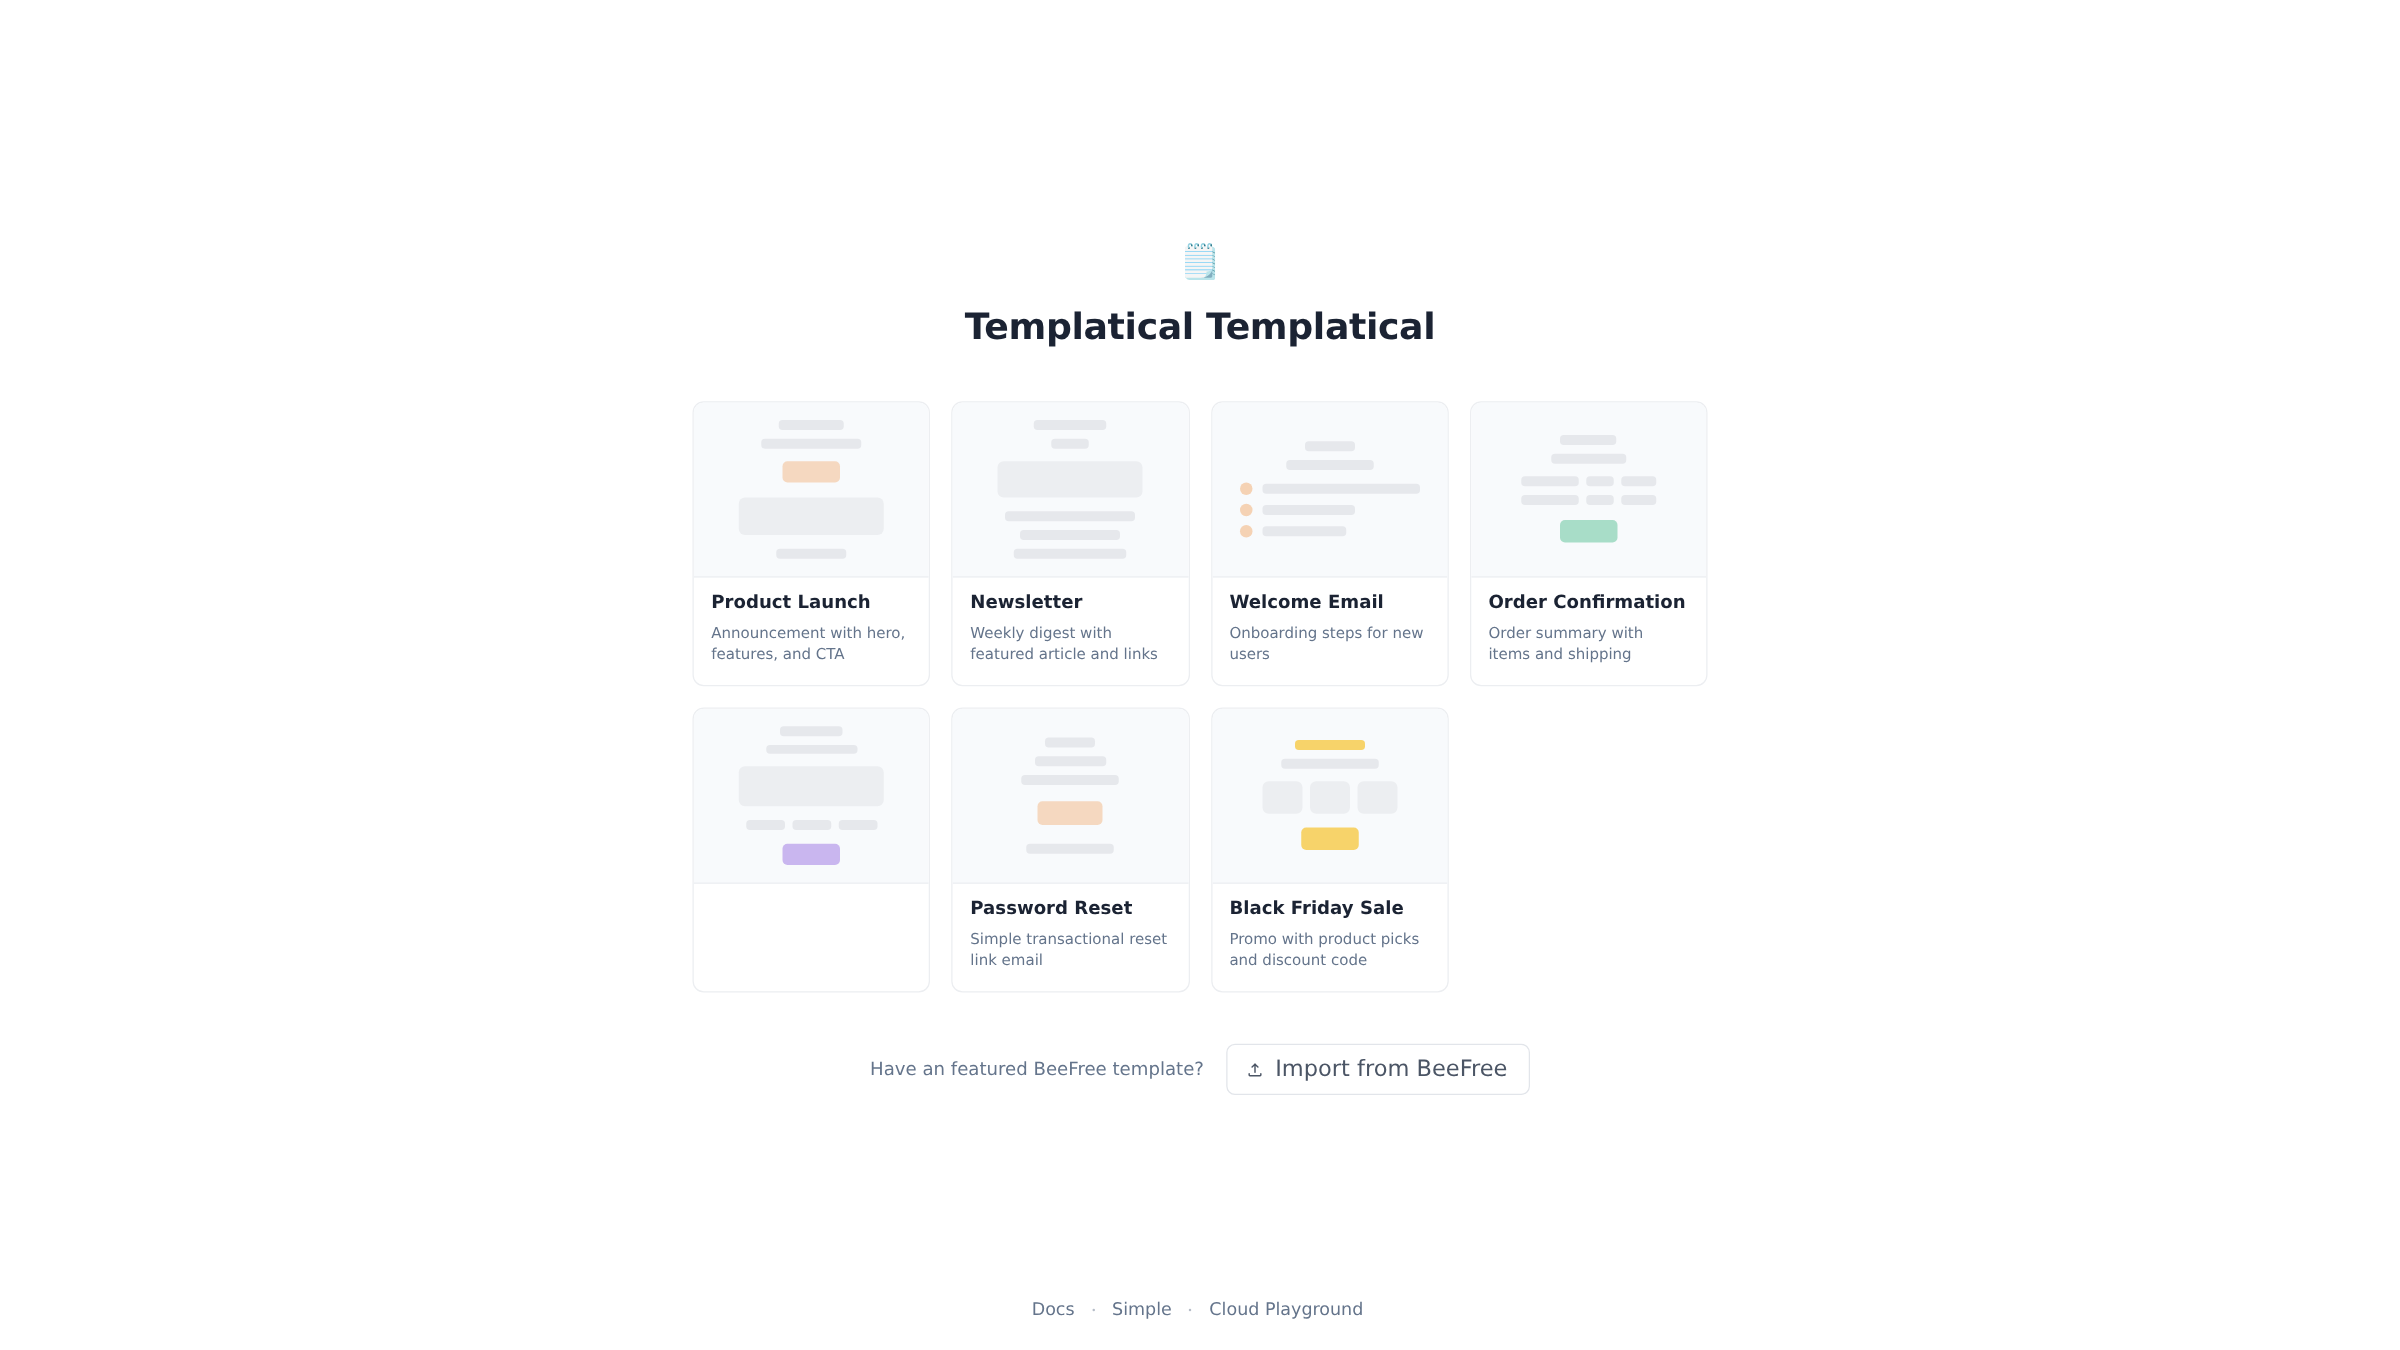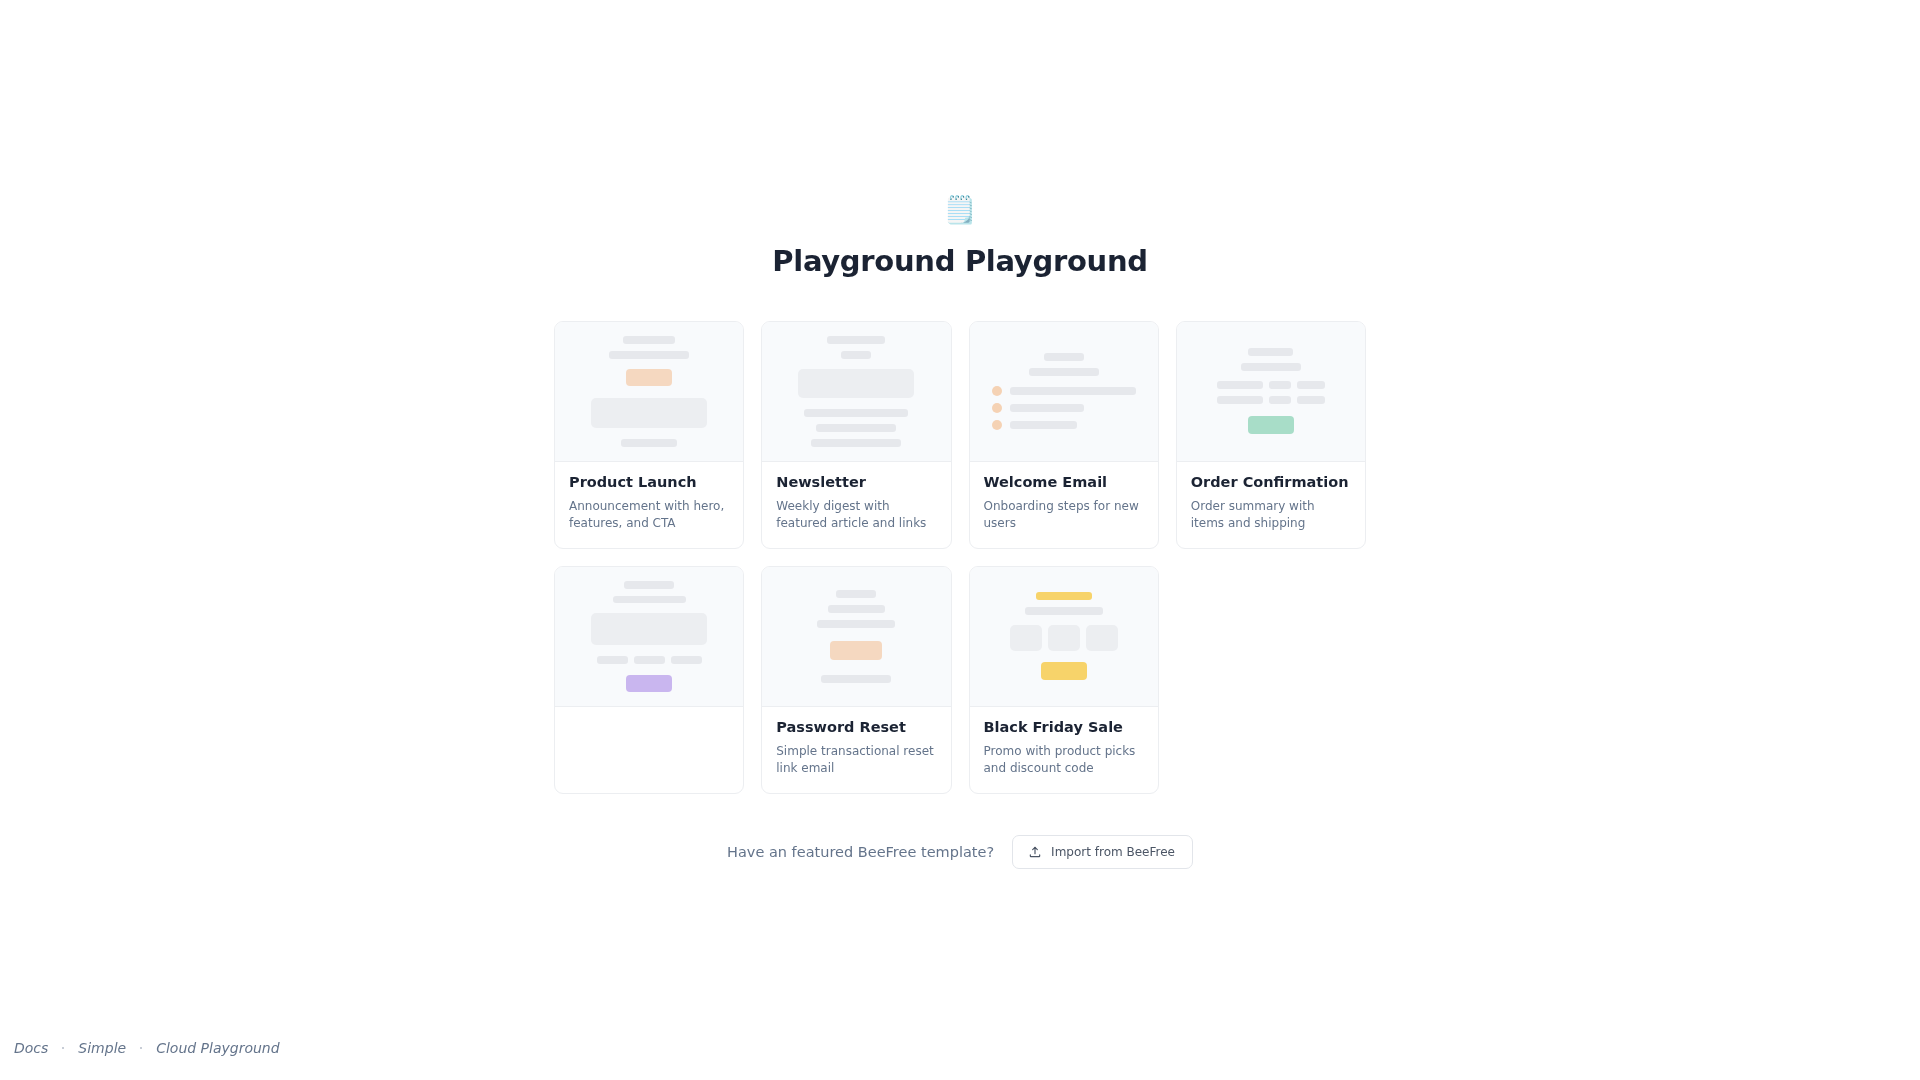--- a/index.html
+++ b/index.html
@@ -153,38 +153,38 @@
   }
 
   .import-button {
     display: inline-flex;
     align-items: center;
     gap: 9px;
     border: 1px solid #e2e5ea;
     background: #ffffff;
     border-radius: 7px;
     padding: 9px 17px 9px 15px;
-    font-size: 12px;
+    font-size: 18px;
     color: #4b5565;
     cursor: pointer;
     font-family: inherit;
   }
 
   .import-button svg { display: block; }
 
   
   .footer {
     position: absolute;
     left: 0;
     right: 4px;
     top: 1040px;
     display: flex;
+    justify-content: center;
     align-items: center;
     gap: 0;
-    font-style: italic;
   }
 
   .footer a {
     font-size: 14px;
     color: #64748b;
     text-decoration: none;
     padding: 0 14px;
   }
 
   .footer .sep {
@@ -194,21 +194,21 @@
     flex: none;
   }
 </style>
 </head>
 <body>
 
 <div class="page">
 
   <div class="header">
     <span class="logo-icon">🗒️</span>
-    <h1 class="app-title">Playground Playground</h1>
+    <h1 class="app-title">Templatical Templatical</h1>
   </div>
 
   <div class="template-grid">
 
     <div class="template-card">
       <div class="card-thumb">
         <div class="sk" style="width:52px;height:8px;"></div>
         <div class="sk" style="width:80px;height:8px;"></div>
         <div style="width:46px;height:18px;border-radius:4px;background:#f5d8c0;margin-top:3px;"></div>
         <div class="sk-block" style="width:116px;height:30px;margin-top:5px;"></div>

